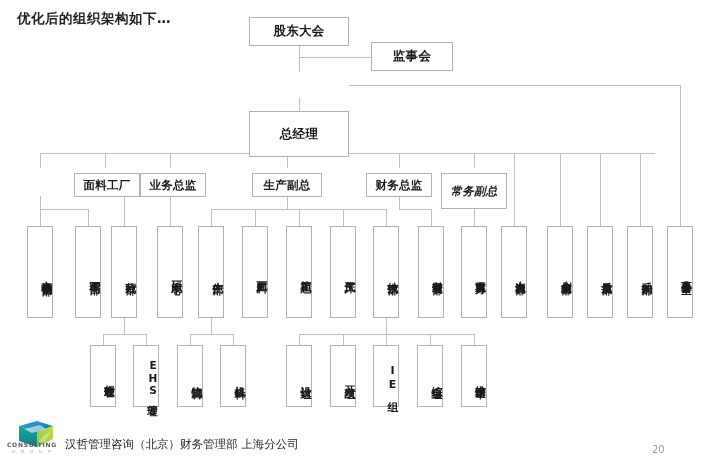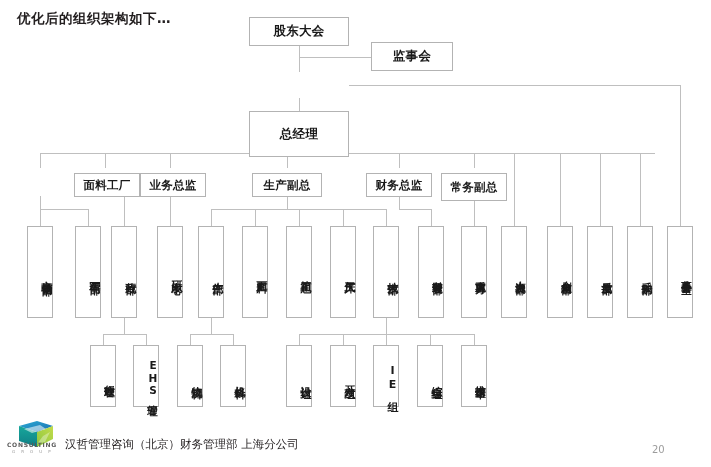--- a/index.html
+++ b/index.html
@@ -210,21 +210,21 @@
 
 
   <div class="node mid" style="left:74px; top:173px; width:66px; height:24px;">面料工厂</div>
 
   <div class="node mid" style="left:140px; top:173px; width:66px; height:24px;">业务总监</div>
 
   <div class="node mid" style="left:252px; top:173px; width:70px; height:24px;">生产副总</div>
 
   <div class="node mid" style="left:366px; top:173px; width:66px; height:24px;">财务总监</div>
 
-  <div class="node mid" style="left:441px; top:173px; width:66px; height:28px;">常务副总</div>
+  <div class="node mid" style="left:441px; top:173px; width:66px; height:36px;font-style:italic;">常务副总</div>
 
   <div class="node v" style="left:27px; top:226px; width:26px; height:92px;">市场营销部</div>
 
   <div class="node v" style="left:75px; top:226px; width:26px; height:92px;">军需部</div>
 
   <div class="node v" style="left:111px; top:226px; width:26px; height:92px;">行政部</div>
 
   <div class="node v" style="left:157px; top:226px; width:26px; height:92px;">研发中心</div>
 
   <div class="node v" style="left:198px; top:226px; width:26px; height:92px;">生产部</div>

